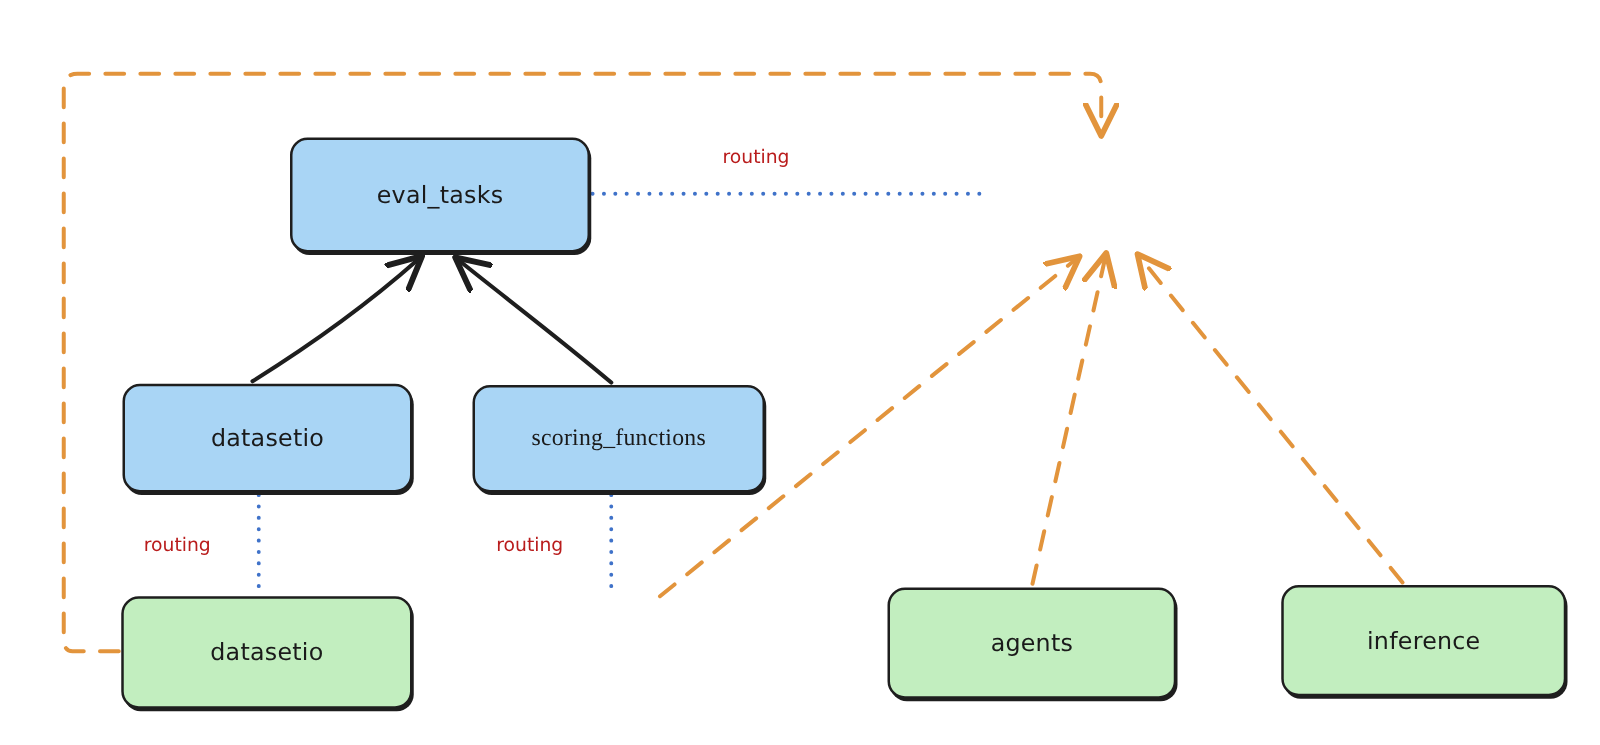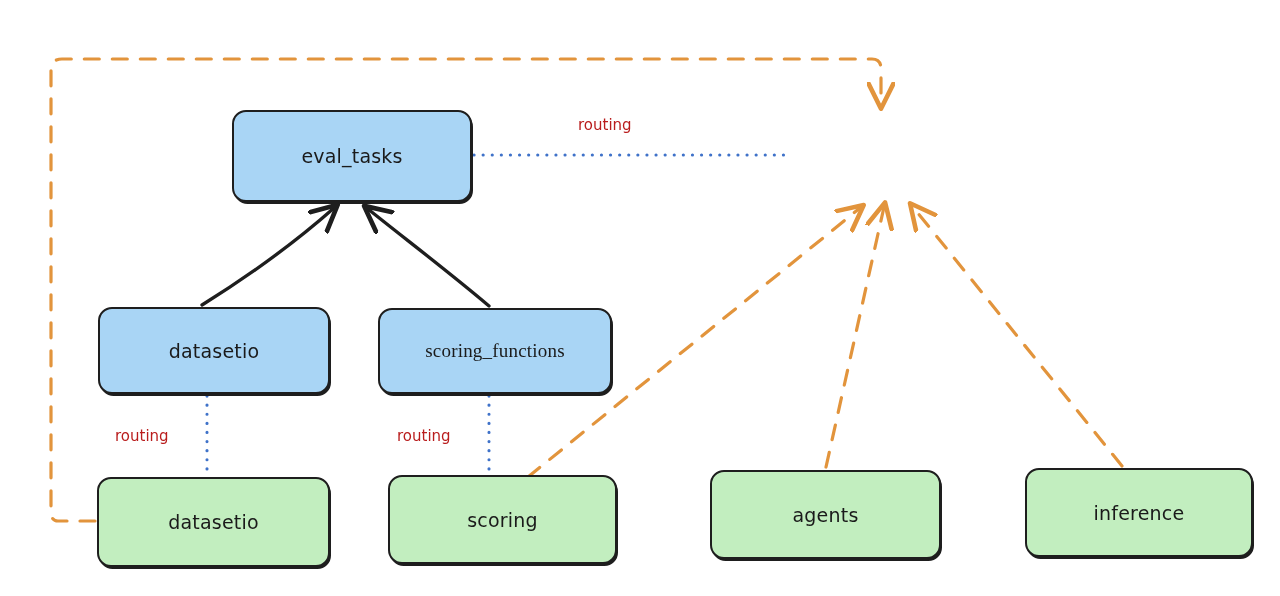--- a/index.html
+++ b/index.html
@@ -103,23 +103,20 @@
   </div>
 
   <div class="node blue" style="left:378px; top:308px; width:234px; height:86px;font-family:Liberation Serif, serif;">
     <span class="node-label">scoring_functions</span>
   </div>
 
   <div class="node green" style="left:97px; top:477px; width:233px; height:90px;">
     <span class="node-label">datasetio</span>
   </div>
 
-  <div class="node green" style="left:388px; top:475px; width:229px; height:89px;">
-    <span class="node-label">scoring</span>
-  </div>
 
   <div class="node green" style="left:1025px; top:468px; width:228px; height:89px;">
     <span class="node-label">inference</span>
   </div>
 
   <div class="node green" style="left:710px; top:470px; width:231px; height:89px;">
     <span class="node-label">agents</span>
   </div>
 
   <div class="edge-label" style="left:578px; top:116px;">routing</div>

